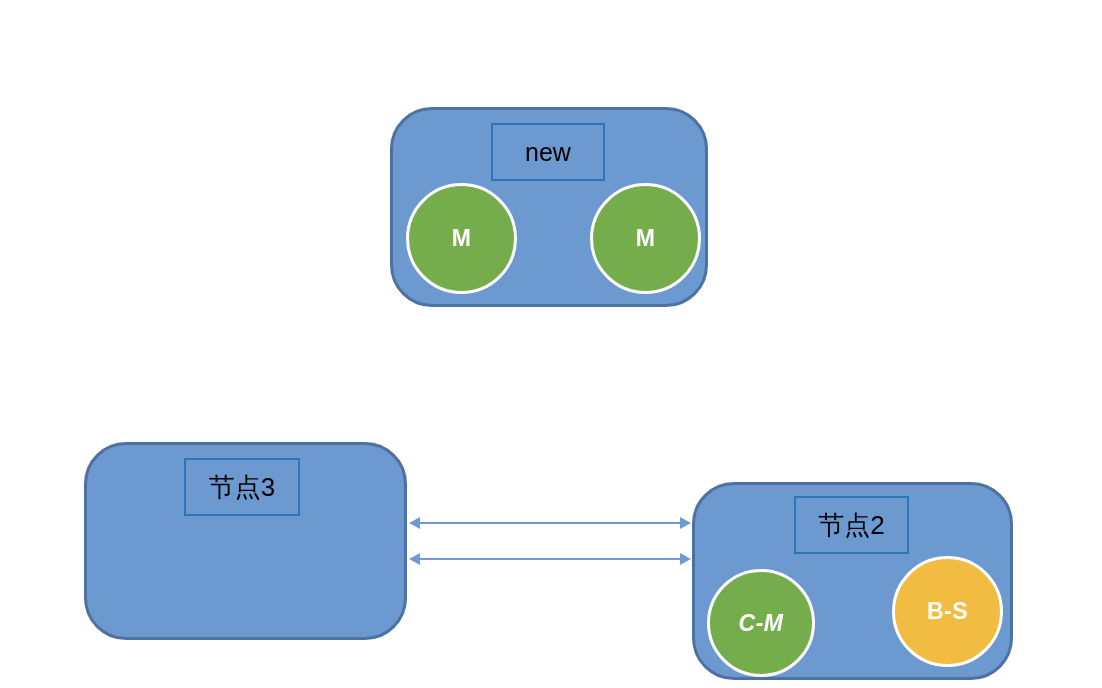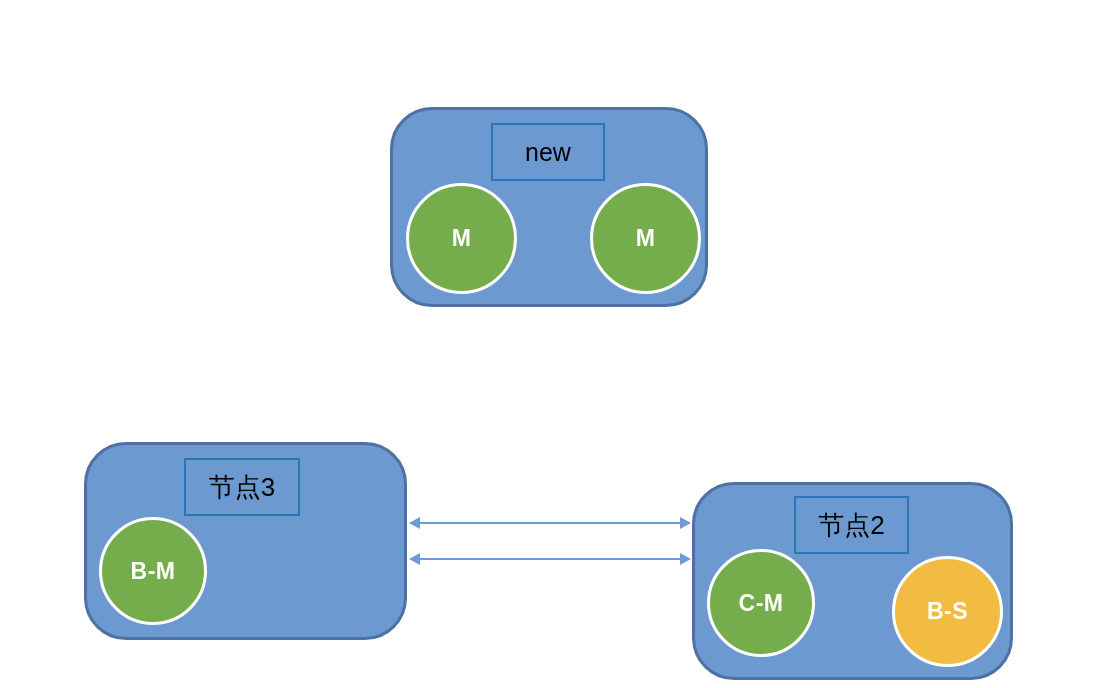--- a/index.html
+++ b/index.html
@@ -55,21 +55,21 @@
     font-weight: bold;
     letter-spacing: 0.5px;
   }
   .circle.green  { background: var(--circle-green, #76ad4c); }
   .circle.orange { background: var(--circle-orange, #f2bc42); text-align: right; }
 
   .node-new   .circle-0 { left: 13px;  top: 73px; width: 111px; height: 111px; }
   .node-new   .circle-1 { left: 197px; top: 73px; width: 111px; height: 111px; }
   .node-node3 .circle-0 { left: 12px;  top: 72px; }
   .node-node3 .circle-1 { left: 195px; top: 71px; width: 111px; height: 111px; }
-  .node-node2 .circle-0 { left: 12px;  top: 64px; }
+  .node-node2 .circle-0 { left: 12px;  top: 84px; font-style: italic; }
   .node-node2 .circle-1 { left: 197px; top: 71px; width: 111px; height: 111px; }
 
   .arrow {
     position: absolute;
     height: 2px;
     background: var(--arrow, #6e9bd4);
     left: 420px;
     width: 260px;
   }
   .arrow-0 { top: 522px; }
@@ -101,23 +101,20 @@
     <div class="circle circle-0 green">
       <span>M</span>
     </div>
     <div class="circle circle-1 green">
       <span>M</span>
     </div>
   </div>
 
   <div class="node node-node3">
     <div class="node-label">节点3</div>
-    <div class="circle circle-0 green">
-      <span>B-M</span>
-    </div>
   </div>
 
   <div class="node node-node2">
     <div class="node-label">节点2</div>
     <div class="circle circle-0 green">
       <span>C-M</span>
     </div>
     <div class="circle circle-1 orange">
       <span>B-S</span>
     </div>

